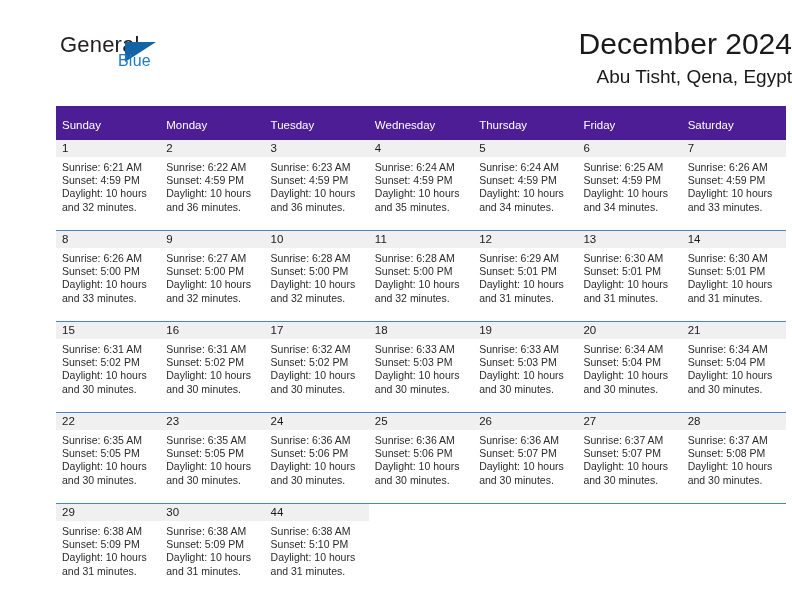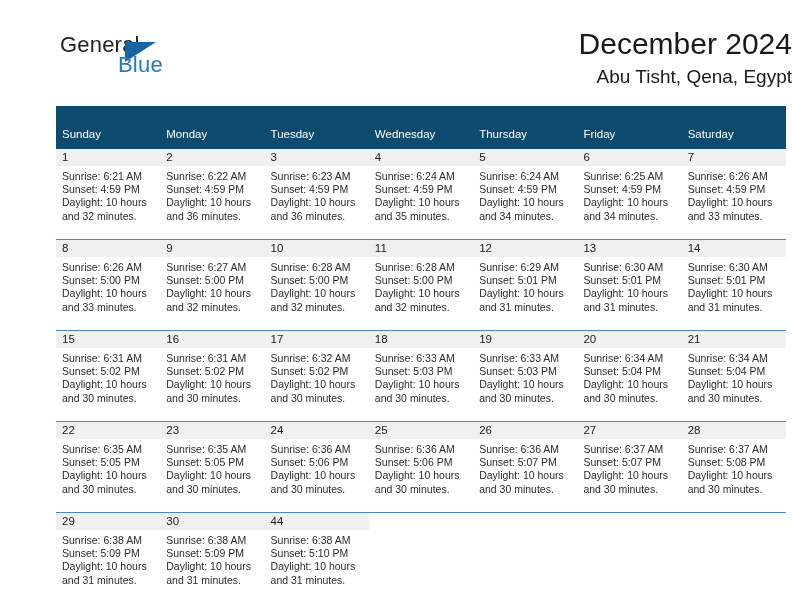--- a/index.html
+++ b/index.html
@@ -43,21 +43,21 @@
     top: 0px;
     font-size: 22px;
     letter-spacing: 0.2px;
     color: #231f20;
     font-family: "Liberation Sans", sans-serif;
   }
   .brand-blue {
     position: absolute;
     left: 62px;
     top: 20px;
-    font-size: 22px;
+    font-size: 16px;
     letter-spacing: 0.2px;
     color: #1f7ac4;
     font-family: "Liberation Sans", sans-serif;
   }
   .brand-triangle {
     position: absolute;
     left: 69px;
     top: 10px;
     width: 0;
     height: 0;
@@ -91,26 +91,26 @@
   
   .calendar {
     position: absolute;
     left: 28px;
     top: 106px;
     width: 730px;
     border-collapse: collapse;
     table-layout: fixed;
   }
   .calendar th {
-    background: #0c4a6e;
+    background: #4c1d95;
     color: #ffffff;
     font-size: 11.5px;
     font-weight: normal;
     text-align: left;
-    padding: 18px 0 5px 6px;
+    padding: 9px 0 5px 6px;
     height: 20px;
     line-height: 14px;
     font-family: "Liberation Sans", sans-serif;
   }
   .calendar td {
     vertical-align: top;
     padding: 0;
     border-top: 1px solid #4a86c3;
     background: #ffffff;
   }

